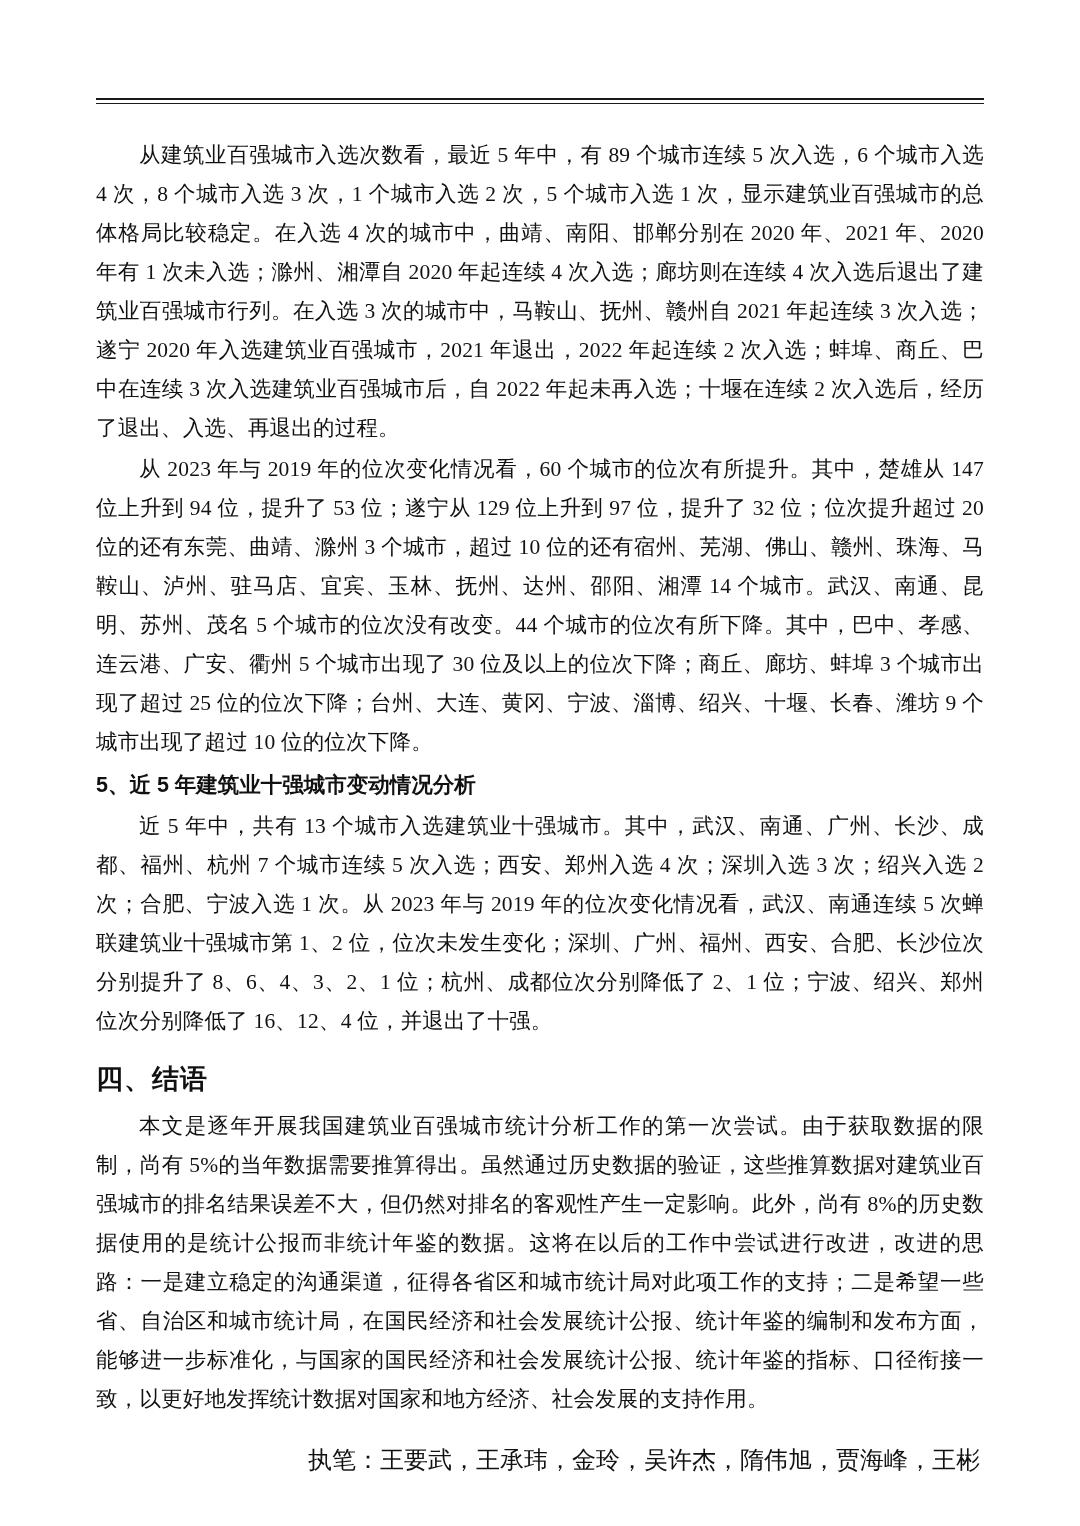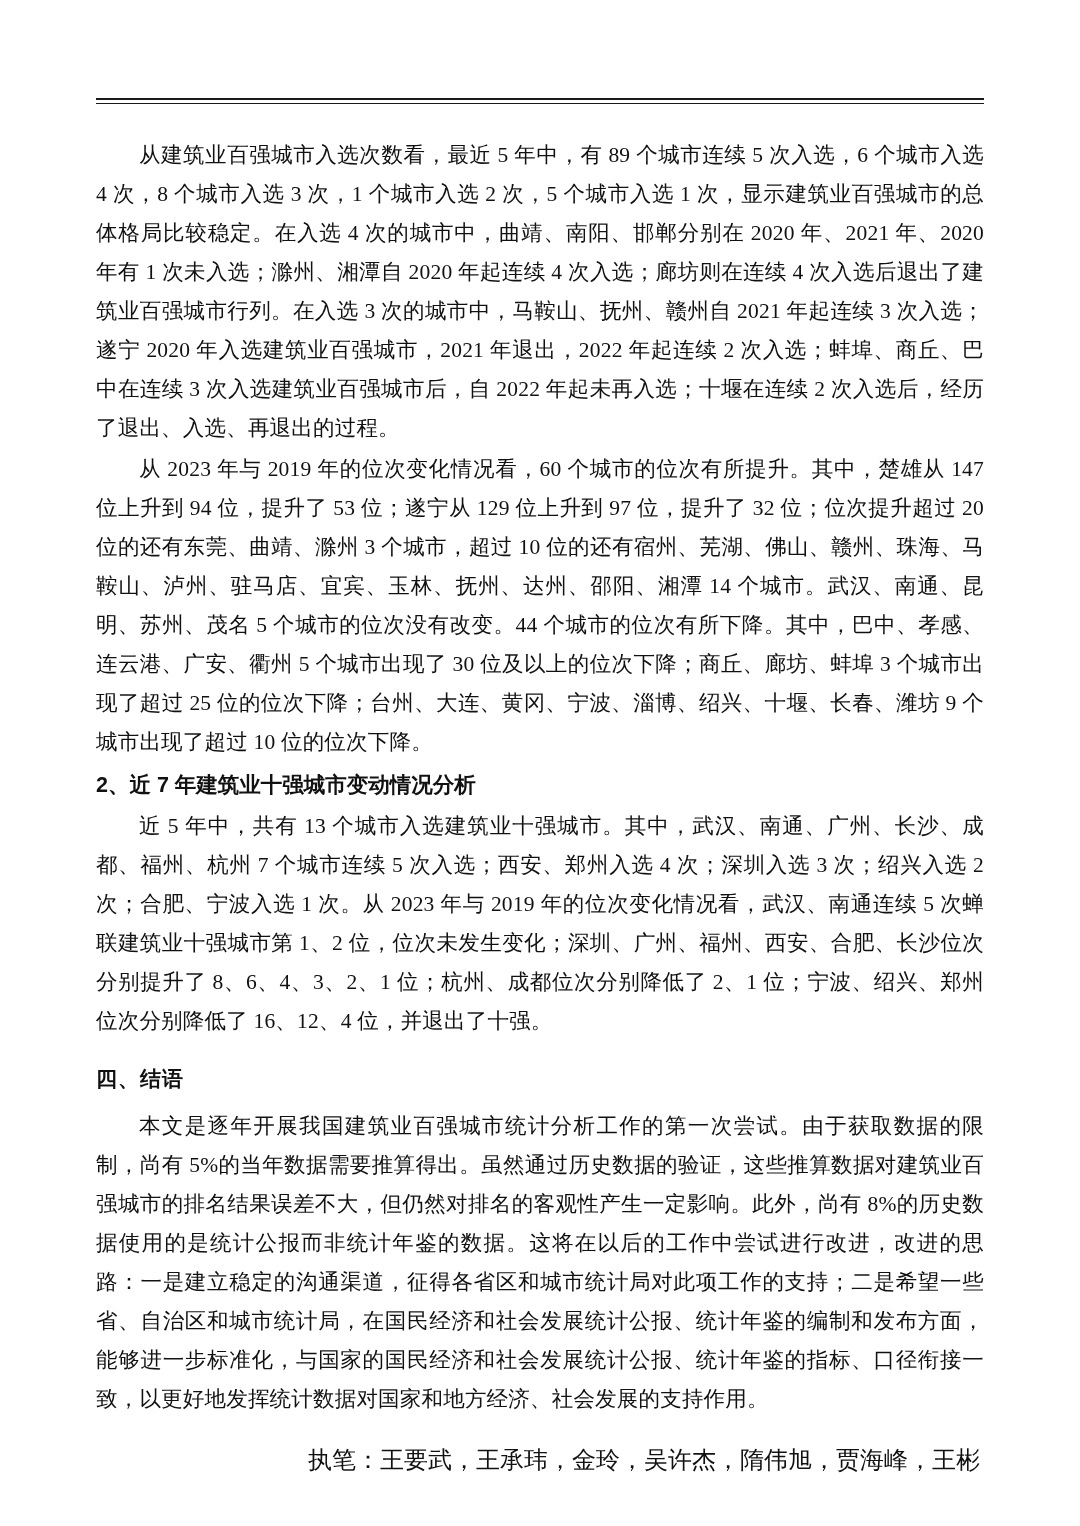--- a/index.html
+++ b/index.html
@@ -55,21 +55,21 @@
   h3.sub-heading {
     margin: 4px 0 2px 0;
     font-size: 21.5px;
     line-height: 39px;
     font-weight: bold;
     font-family: "Liberation Sans", "DejaVu Sans", sans-serif;
     text-indent: 0;
   }
   h2.section-heading {
     margin: 16px 0 6px 0;
-    font-size: 21px;
+    font-size: 27px;
     line-height: 44px;
     font-weight: bold;
     font-family: "Liberation Sans", "DejaVu Sans", sans-serif;
     letter-spacing: 1px;
   }
   p.signature {
     margin: 22px 0 0 0;
     font-size: 24px;
     line-height: 39px;
     text-align: right;
@@ -85,21 +85,21 @@
     <div class="rule-top"></div>
     <div class="rule-bot"></div>
   </div>
 
   <div class="content">
 
     <p class="body-para">从建筑业百强城市入选次数看，最近 5 年中，有 89 个城市连续 5 次入选，6 个城市入选 4 次，8 个城市入选 3 次，1 个城市入选 2 次，5 个城市入选 1 次，显示建筑业百强城市的总体格局比较稳定。在入选 4 次的城市中，曲靖、南阳、邯郸分别在 2020 年、2021 年、2020 年有 1 次未入选；滁州、湘潭自 2020 年起连续 4 次入选；廊坊则在连续 4 次入选后退出了建筑业百强城市行列。在入选 3 次的城市中，马鞍山、抚州、赣州自 2021 年起连续 3 次入选；遂宁 2020 年入选建筑业百强城市，2021 年退出，2022 年起连续 2 次入选；蚌埠、商丘、巴中在连续 3 次入选建筑业百强城市后，自 2022 年起未再入选；十堰在连续 2 次入选后，经历了退出、入选、再退出的过程。</p>
 
     <p class="body-para">从 2023 年与 2019 年的位次变化情况看，60 个城市的位次有所提升。其中，楚雄从 147 位上升到 94 位，提升了 53 位；遂宁从 129 位上升到 97 位，提升了 32 位；位次提升超过 20 位的还有东莞、曲靖、滁州 3 个城市，超过 10 位的还有宿州、芜湖、佛山、赣州、珠海、马鞍山、泸州、驻马店、宜宾、玉林、抚州、达州、邵阳、湘潭 14 个城市。武汉、南通、昆明、苏州、茂名 5 个城市的位次没有改变。44 个城市的位次有所下降。其中，巴中、孝感、连云港、广安、衢州 5 个城市出现了 30 位及以上的位次下降；商丘、廊坊、蚌埠 3 个城市出现了超过 25 位的位次下降；台州、大连、黄冈、宁波、淄博、绍兴、十堰、长春、潍坊 9 个城市出现了超过 10 位的位次下降。</p>
 
-    <h3 class="sub-heading">2、近 7 年建筑业十强城市变动情况分析</h3>
+    <h3 class="sub-heading">5、近 5 年建筑业十强城市变动情况分析</h3>
 
     <p class="body-para">近 5 年中，共有 13 个城市入选建筑业十强城市。其中，武汉、南通、广州、长沙、成都、福州、杭州 7 个城市连续 5 次入选；西安、郑州入选 4 次；深圳入选 3 次；绍兴入选 2 次；合肥、宁波入选 1 次。从 2023 年与 2019 年的位次变化情况看，武汉、南通连续 5 次蝉联建筑业十强城市第 1、2 位，位次未发生变化；深圳、广州、福州、西安、合肥、长沙位次分别提升了 8、6、4、3、2、1 位；杭州、成都位次分别降低了 2、1 位；宁波、绍兴、郑州位次分别降低了 16、12、4 位，并退出了十强。</p>
 
     <h2 class="section-heading">四、结语</h2>
 
     <p class="body-para">本文是逐年开展我国建筑业百强城市统计分析工作的第一次尝试。由于获取数据的限制，尚有 5%的当年数据需要推算得出。虽然通过历史数据的验证，这些推算数据对建筑业百强城市的排名结果误差不大，但仍然对排名的客观性产生一定影响。此外，尚有 8%的历史数据使用的是统计公报而非统计年鉴的数据。这将在以后的工作中尝试进行改进，改进的思路：一是建立稳定的沟通渠道，征得各省区和城市统计局对此项工作的支持；二是希望一些省、自治区和城市统计局，在国民经济和社会发展统计公报、统计年鉴的编制和发布方面，能够进一步标准化，与国家的国民经济和社会发展统计公报、统计年鉴的指标、口径衔接一致，以更好地发挥统计数据对国家和地方经济、社会发展的支持作用。</p>
 
     <p class="signature">执笔：王要武，王承玮，金玲，吴许杰，隋伟旭，贾海峰，王彬</p>
 
   </div>

